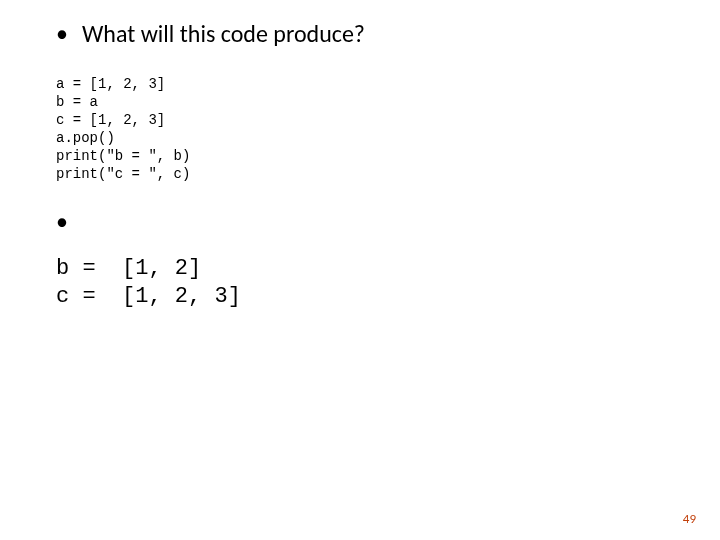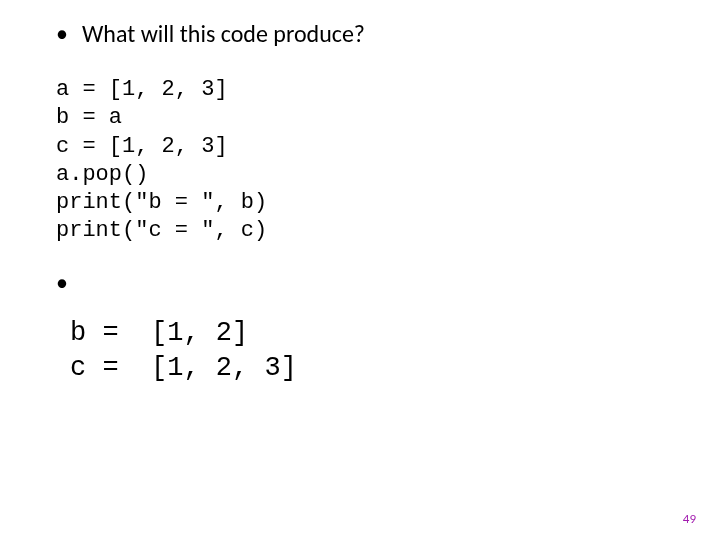--- a/index.html
+++ b/index.html
@@ -32,40 +32,40 @@
   .bullet-dot {
     margin-right: 14px;
     line-height: 1.3;
   }
   .bullet-text {
     line-height: 1.3;
     text-align: right;
   }
   .code-block {
     font-family: "Courier New", Courier, monospace;
-    font-size: 22px;
+    font-size: 14px;
     line-height: 1.28;
     white-space: pre;
     margin-left: 6px;
     margin-bottom: 22px;
     margin-top: 27px;
   }
   .output-block {
     font-family: "Courier New", Courier, monospace;
-    font-size: 27px;
+    font-size: 22px;
     line-height: 1.28;
     white-space: pre;
-    margin-left: 20px;
+    margin-left: 6px;
   }
   .page-number {
     position: absolute;
     bottom: 14px;
     right: 24px;
     font-size: 13px;
-    color: #a21caf;
+    color: #c2410c;
   }
 </style>
 </head>
 <body>
 
 <div class="slide">
 
 
   <div class="bullet-row">
     <span class="bullet-dot">•</span>

